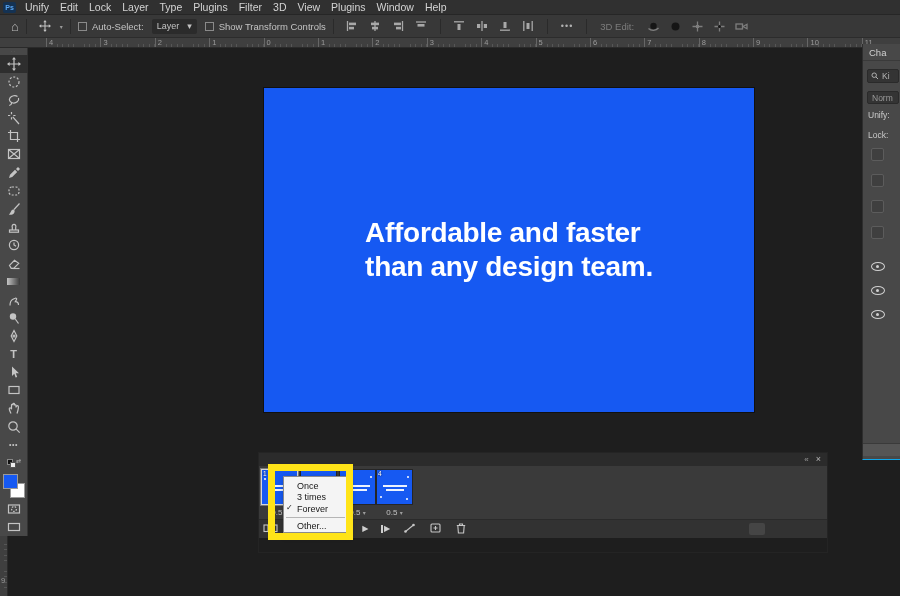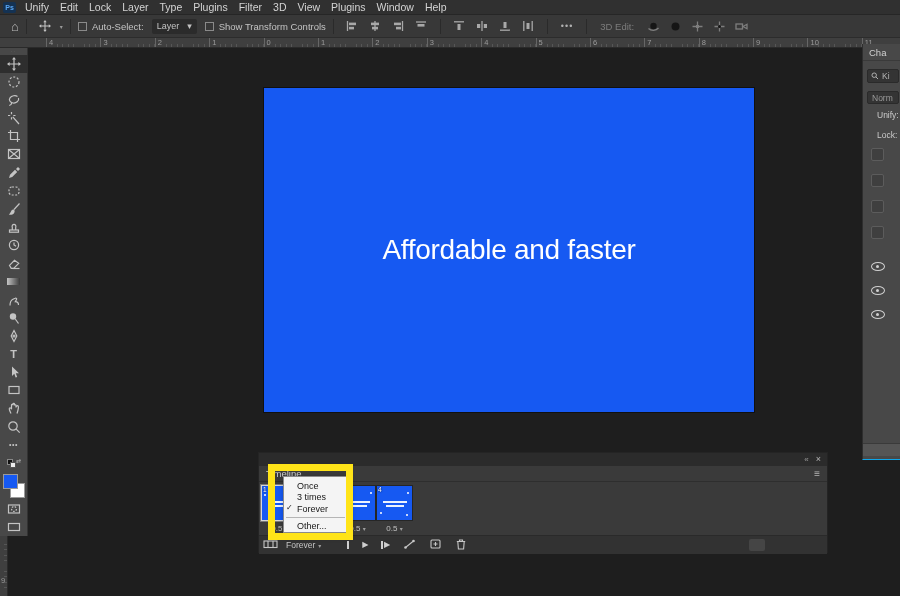--- a/index.html
+++ b/index.html
@@ -52,21 +52,21 @@
   .swatch-mini{position:relative;width:13px;height:11px;}
   .sm-b{position:absolute;left:0;top:2px;width:6px;height:6px;background:#111;border:1px solid #888;}
   .sm-w{position:absolute;left:3px;top:5px;width:6px;height:6px;background:#eee;border:1px solid #555;}
   .sm-ar{position:absolute;right:-1px;top:0;font-size:6px;color:#bbb;}
   .swatch-big{position:relative;width:24px;height:27px;margin-top:2px;}
   .sw-fg{position:absolute;left:1px;top:0;width:15px;height:15px;border:1px solid #9a9a9a;z-index:2;}
   .sw-bg{position:absolute;left:8px;top:9px;width:15px;height:15px;border:1px solid #9a9a9a;background:#fff;}
 
   
   .canvas{position:absolute;left:263px;top:87px;width:492px;height:326px;border:1px solid #101010;display:flex;flex-direction:column;align-items:center;justify-content:center;z-index:5;}
-  .headline{color:#fff;font-size:28px;font-weight:normal;line-height:34px;text-align:left;letter-spacing:-.3px;}
+  .headline{color:#fff;font-size:28px;font-weight:bold;line-height:34px;text-align:left;letter-spacing:-.3px;}
 
   
   .timeline{position:absolute;left:258px;top:452px;width:570px;height:101px;z-index:20;border:1px solid #242424;}
   .tl-topstrip{height:13px;background:#2b2b2b;display:flex;align-items:center;justify-content:flex-end;padding-right:6px;gap:7px;}
   .tl-collapse{color:#9a9a9a;font-size:8px;line-height:1;}
   .tl-close{color:#b5b5b5;font-size:9px;line-height:1;}
   .tl-tabrow{height:16px;background:#3a3a3a;display:flex;align-items:center;border-bottom:1px solid #2e2e2e;}
   .tl-tab{font-size:9.5px;color:#cfcfcf;padding:0 7px;}
   .tl-menu{margin-left:auto;color:#b5b5b5;font-size:10px;padding-right:7px;line-height:1;}
   .tl-frames{height:53px;background:#3a3a3a;position:relative;}
@@ -99,21 +99,21 @@
   .pm-sep{height:1px;background:#b5b5b5;margin:2px 2px 3px 2px;}
 
   
   .hl-rect{position:absolute;left:268px;top:464px;width:85px;height:76px;border:7px solid #ffe418;z-index:50;}
 
   
   .rpanel{position:absolute;left:862px;top:44px;width:52px;height:416px;background:#484848;border-left:1px solid #2e2e2e;border-bottom:1px solid #0ea5e9;z-index:15;}
   .rp-tab{font-size:9.5px;color:#d0d0d0;padding:3px 0 0 6px;height:17px;border-bottom:1px solid #3a3a3a;}
   .rp-search{position:absolute;left:4px;top:25px;width:32px;height:14px;background:#343434;border:1px solid #2a2a2a;border-radius:2px;display:flex;align-items:center;gap:3px;padding-left:3px;color:#b5b5b5;font-size:8.5px;}
   .rp-select{position:absolute;left:4px;top:47px;width:32px;height:13px;background:#343434;border:1px solid #2a2a2a;border-radius:2px;color:#9a9a9a;font-size:8.5px;display:flex;align-items:center;padding-left:4px;}
-  .rp-label{position:absolute;left:14px;font-size:8.5px;color:#c9c9c9;}
+  .rp-label{position:absolute;left:5px;font-size:8.5px;color:#c9c9c9;}
   .rp-check{position:absolute;left:8px;width:13px;height:13px;border:1px solid #5c5c5c;background:#3f3f3f;border-radius:2px;}
   .rp-eye{position:absolute;left:8px;width:14px;height:9px;border:1.4px solid #d0d0d0;border-radius:50%;}
   .rp-eye::after{content:"";position:absolute;left:4px;top:1.8px;width:3px;height:3px;background:#d0d0d0;border-radius:50%;}
   .rp-footer{position:absolute;left:0;bottom:3px;width:100%;height:13px;background:#555;border-top:1px solid #3a3a3a;}
   .rps path,.rps circle{stroke:#b5b5b5;fill:none;stroke-width:1.2;}
 </style>
 </head>
 <body>
 
 <div class="screen">
@@ -440,31 +440,28 @@
     <div class="tool">
         <svg class="ti" width="14" height="14" viewBox="0 0 14 14">
           <rect x="1.5" y="3.5" width="11" height="7"></rect>
         </svg>
       </div>
   </div>
 
   <div class="canvas" style="background-color: rgb(22, 89, 242);">
     <div class="headline">
       <div>Affordable and faster</div>
+      <div>than any design team.</div>
     </div>
   </div>
 
   <div class="timeline">
     <div class="tl-topstrip">
       <span class="tl-collapse">«</span>
       <span class="tl-close">×</span>
-    </div>
-    <div class="tl-tabrow">
-      <span class="tl-tab">Timeline</span>
-      <span class="tl-menu">≡</span>
     </div>
     <div class="tl-frames">
       <div class="frame sel" style="left:2px;">
         <div class="f-thumb" style="background-color: rgb(22, 89, 242);">
           <span class="f-num">1</span>
           <span class="f-line f-l1"></span>
             <span class="f-line f-l2"></span>
           <span class="f-dot" style="left:2px;top:8px;"></span>
             <span class="f-dot" style="right:2px;top:24px;"></span>
         </div>

